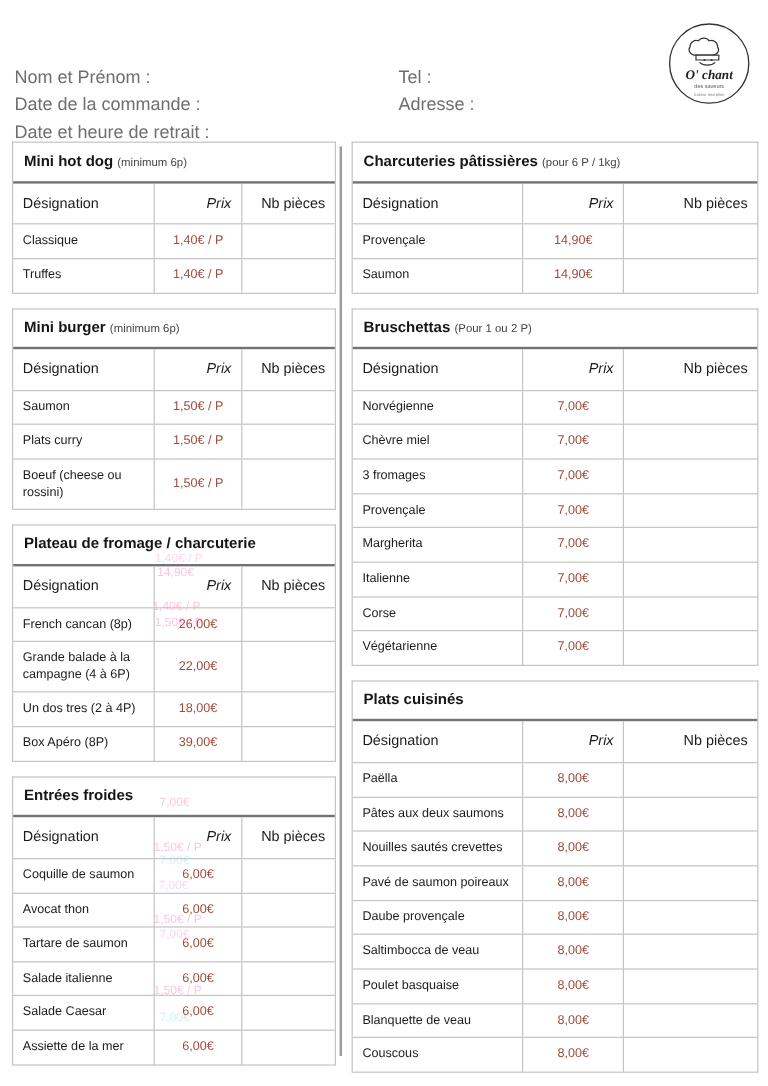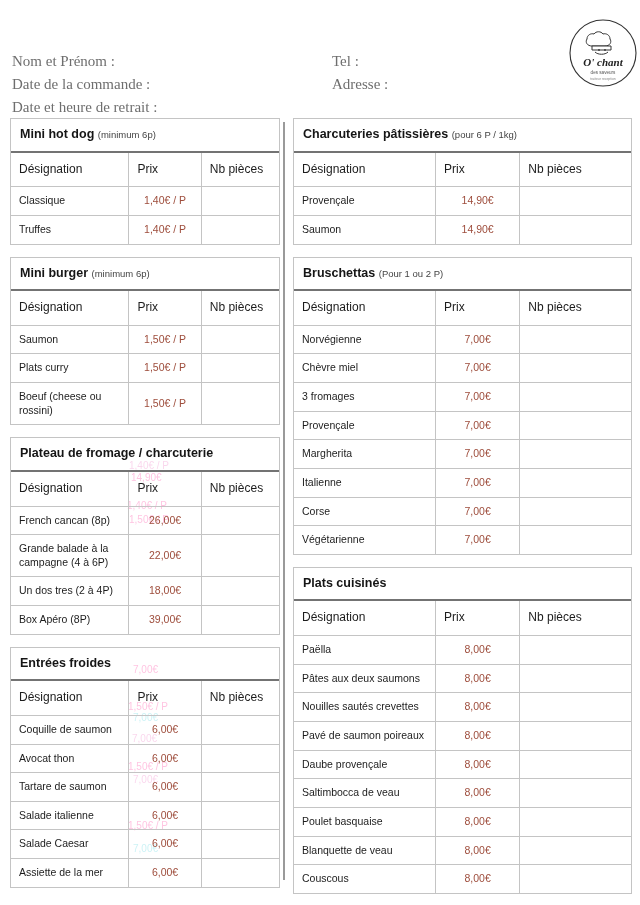--- a/index.html
+++ b/index.html
@@ -35,38 +35,37 @@
   }
   .fields {
     position: absolute;
     top: 50px;
     left: 12px;
     width: 600px;
   }
   .field-row {
     display: flex;
     height: 23px;
-    align-items: center;
-    font-family: Liberation Serif, serif;
+    align-items: flex-end;
   }
   .field-left {
     width: 320px;
     font-size: 15px;
     color: #6e6e6e;
   }
   .field-right {
     font-size: 15px;
     color: #6e6e6e;
   }
 
   
   .logo {
     position: absolute;
     top: 16px;
-    right: 0;
+    right: 12px;
     width: 74px;
     height: 74px;
   }
   .logo svg { display:block; }
 
   
   .columns {
     position: absolute;
     top: 118px;
     left: 0;
@@ -130,22 +129,22 @@
     text-align: left;
     vertical-align: middle;
     line-height: 1.3;
   }
   th:last-child, td:last-child { border-right: none; }
   th {
     font-size: 12px;
     padding-top: 9px;
     padding-bottom: 9px;
   }
-  th.c-prix, td.c-prix { text-align: left; }
-  th.c-nb, td.c-nb { text-align: left; }
+  th.c-prix, td.c-prix { text-align: right; font-style: italic; }
+  th.c-nb, td.c-nb { text-align: right; }
   td.price {
     color: #9e4d3c;
     text-align: center;
     font-size: 10.5px;
   }
   td.c-nb { height: 12px; }
 
   
   .t-left col.w-des { width: 44%; }
   .t-left col.w-prix { width: 27%; }

